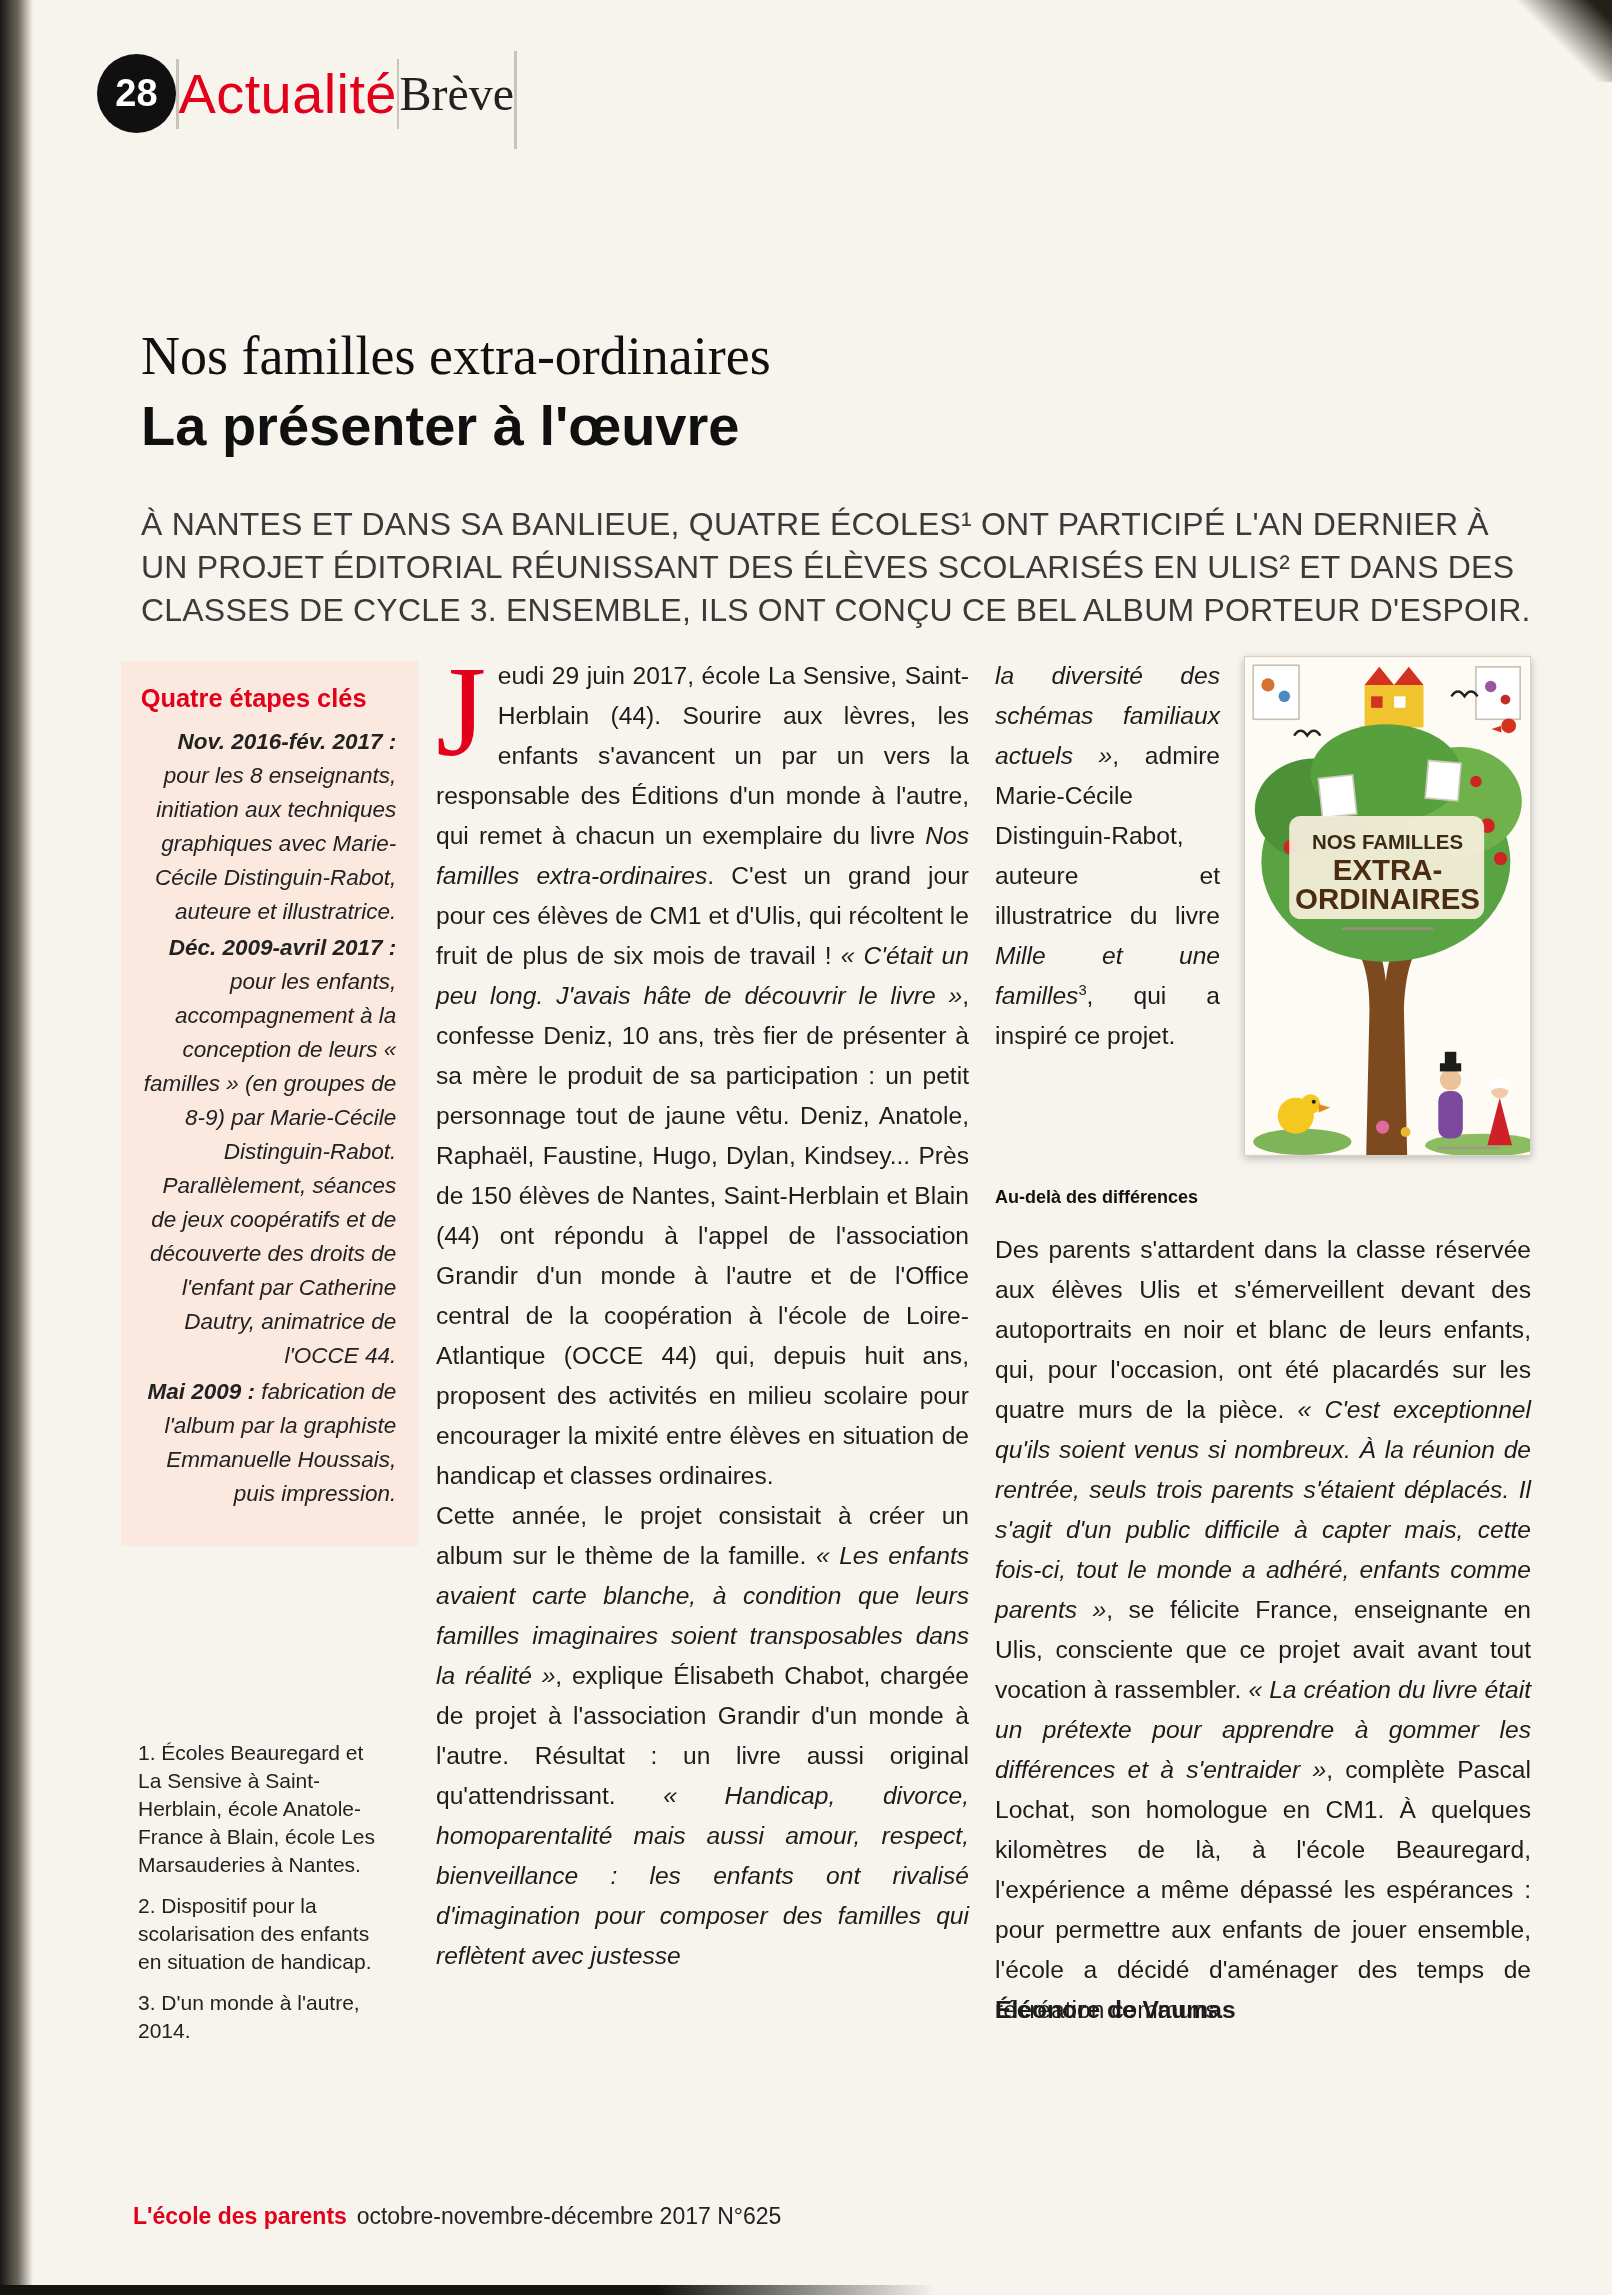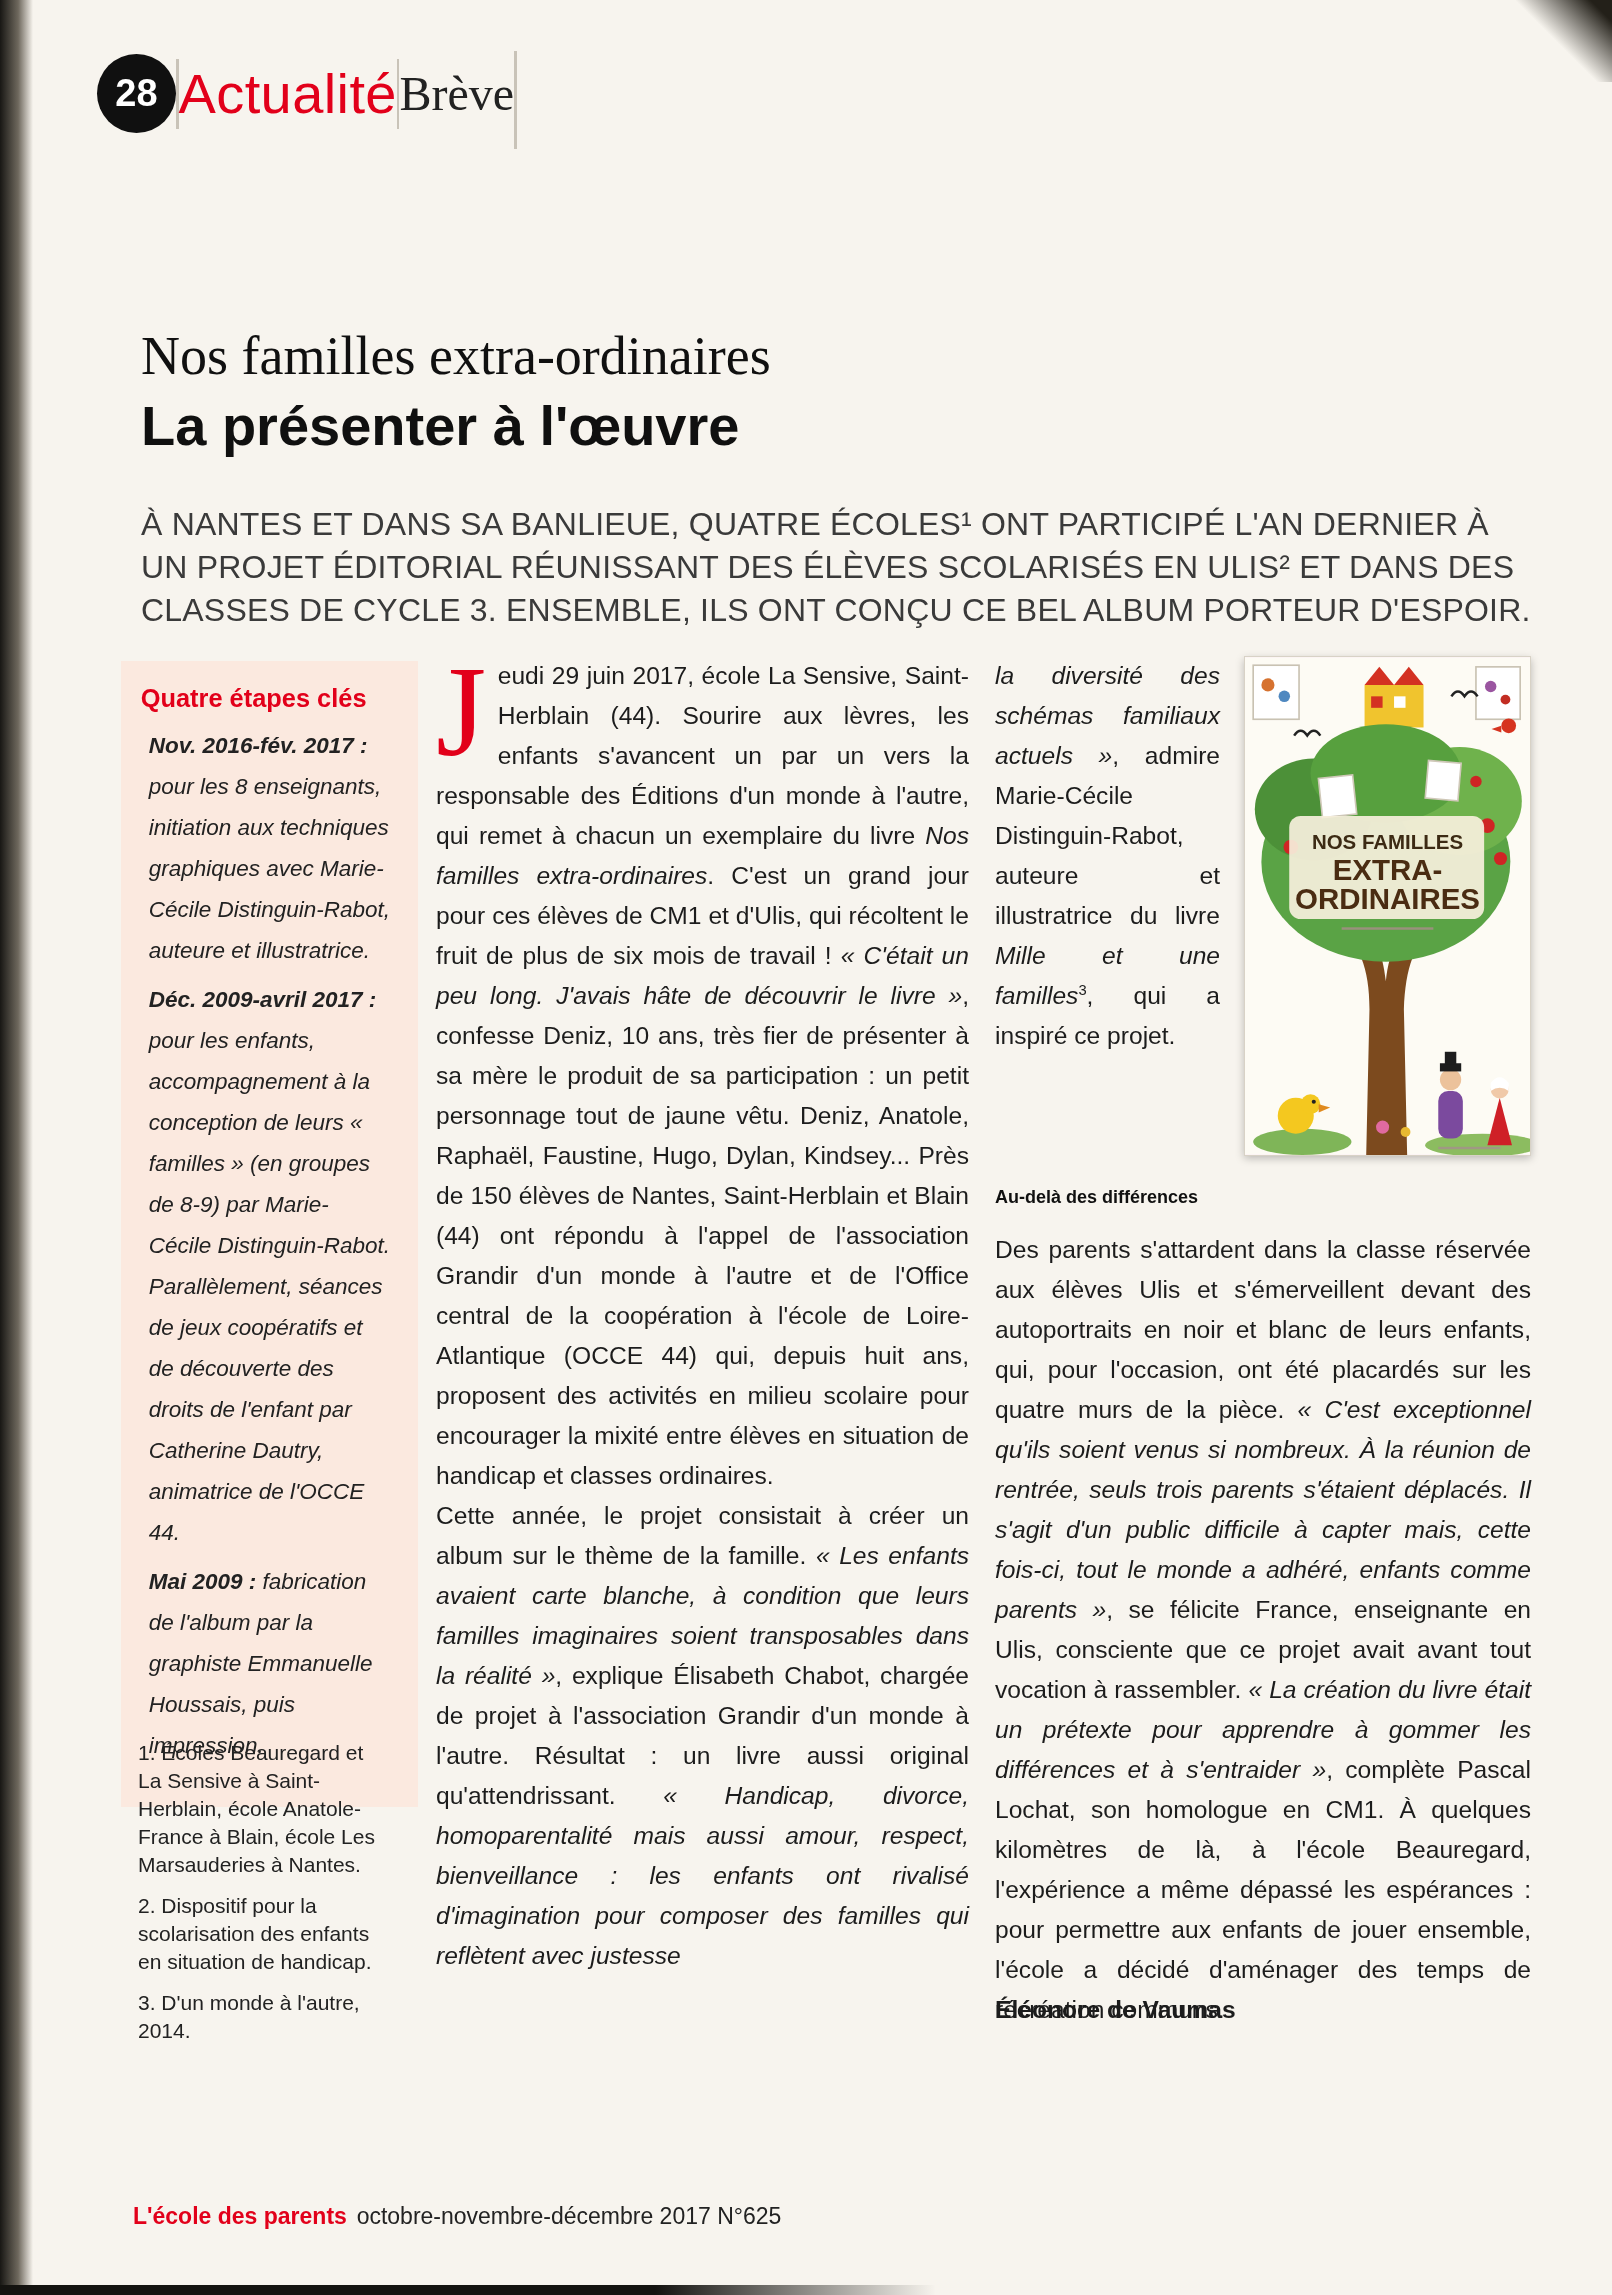--- a/index.html
+++ b/index.html
@@ -26,22 +26,22 @@
   .kicker{position:absolute;left:141px;top:325px;font-family:"Liberation Serif",serif;
           font-size:54px;color:#101010;}
   .main-title{position:absolute;left:141px;top:393px;font-size:56px;font-weight:700;color:#101010;}
   .standfirst{position:absolute;left:141px;top:503px;width:1401px;font-size:32px;
           line-height:43px;color:#3a3a3a;letter-spacing:0.2px;}
 
   
   .sidebox{position:absolute;left:121px;top:661px;width:297px;box-sizing:border-box;
            background:#fbe9df;padding:23px 19.7px 33px 19.7px;}
   .sidebox h2{margin:0 0 11.5px 0;font-size:25.4px;color:#e2001a;font-weight:700;}
-  .sidebox p{margin:8px;font-size:22.5px;line-height:41px;font-style:italic;color:#222;
-             text-align:left;}
+  .sidebox p{margin:2px;font-size:22.5px;line-height:34px;font-style:italic;color:#222;
+             text-align:right;}
   .bd{font-weight:700;}
   .it{font-style:italic;}
 
   
   .footnotes{position:absolute;left:138px;top:1739px;width:246px;font-size:21px;
              line-height:28px;color:#222;}
   .footnotes p{margin:0 0 13px 0;}
 
   
   .body-col{position:absolute;top:656px;font-size:24.6px;line-height:40px;color:#1c1c1c;

